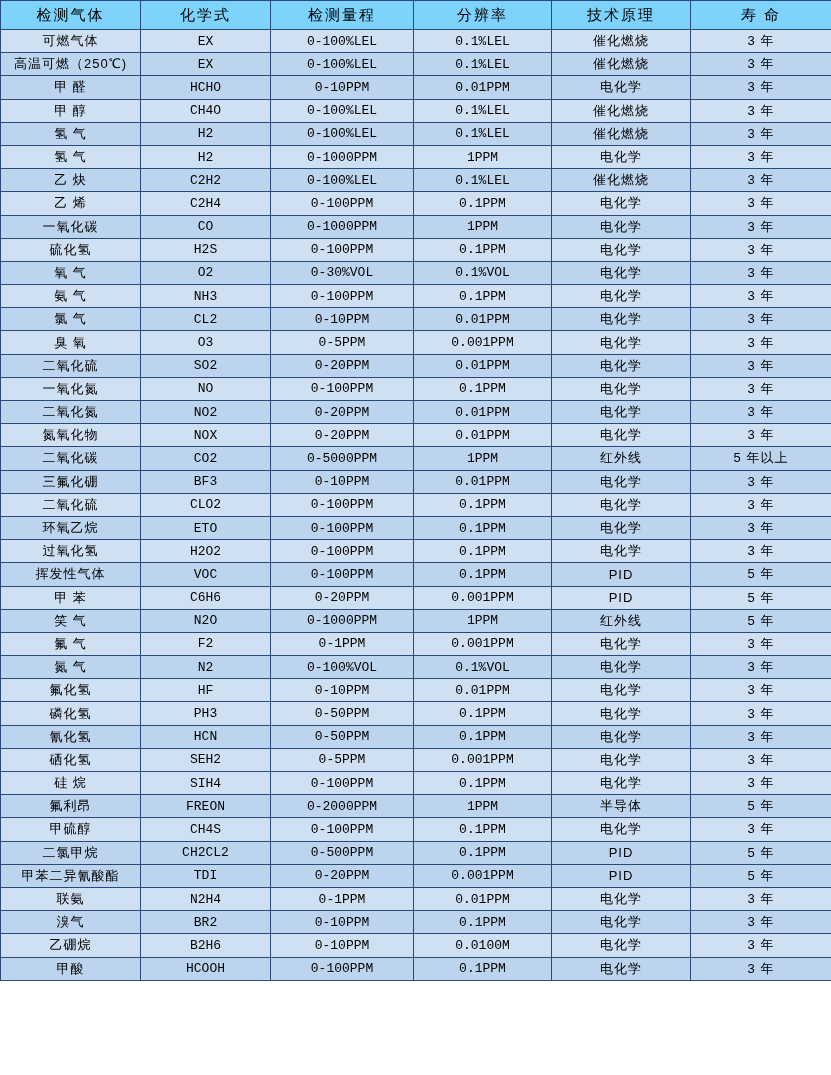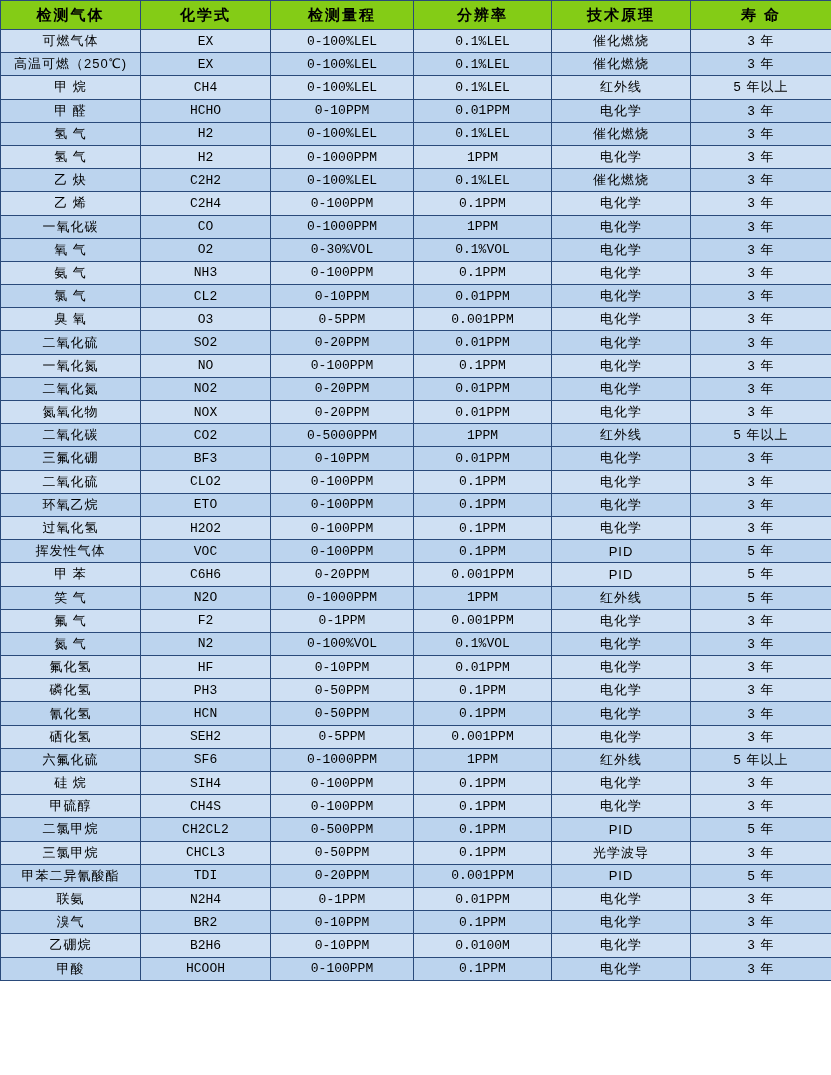--- a/index.html
+++ b/index.html
@@ -27,24 +27,24 @@
   table.gas-table th,
   table.gas-table td {
     border: 1px solid #2a4a7a;
     text-align: center;
     vertical-align: middle;
     color: #000000;
     white-space: nowrap;
     overflow: hidden;
   }
   table.gas-table thead th {
-    background: #84cc16;
+    background: #7dd3fc;
     height: 26px;
     font-size: 15px;
-    font-weight: bold;
+    font-weight: normal;
     letter-spacing: 2px;
     font-family: "Liberation Sans", sans-serif;
   }
   table.gas-table tbody td {
     height: 20.2px;
     font-size: 13px;
     font-weight: normal;
   }
   table.gas-table tbody tr.odd td {
     background: #cfe0f3;
@@ -100,34 +100,34 @@
         <td class="col-life">3 年</td>
       </tr>
       <tr class="even">
         <td class="col-name">高温可燃（250℃)</td>
         <td class="col-formula">EX</td>
         <td class="col-range">0-100%LEL</td>
         <td class="col-res">0.1%LEL</td>
         <td class="col-tech">催化燃烧</td>
         <td class="col-life">3 年</td>
       </tr>
-      <tr class="odd">
-        <td class="col-name">甲 烷</td>
-        <td class="col-formula">CH4</td>
+      <tr class="even">
+        <td class="col-name">甲 醛</td>
+        <td class="col-formula">HCHO</td>
+        <td class="col-range">0-10PPM</td>
+        <td class="col-res">0.01PPM</td>
+        <td class="col-tech">电化学</td>
+        <td class="col-life">3 年</td>
+      </tr>
+      <tr class="odd">
+        <td class="col-name">甲 醇</td>
+        <td class="col-formula">CH4O</td>
         <td class="col-range">0-100%LEL</td>
         <td class="col-res">0.1%LEL</td>
-        <td class="col-tech">红外线</td>
-        <td class="col-life">5 年以上</td>
-      </tr>
-      <tr class="even">
-        <td class="col-name">甲 醛</td>
-        <td class="col-formula">HCHO</td>
-        <td class="col-range">0-10PPM</td>
-        <td class="col-res">0.01PPM</td>
-        <td class="col-tech">电化学</td>
+        <td class="col-tech">催化燃烧</td>
         <td class="col-life">3 年</td>
       </tr>
       <tr class="even">
         <td class="col-name">氢 气</td>
         <td class="col-formula">H2</td>
         <td class="col-range">0-100%LEL</td>
         <td class="col-res">0.1%LEL</td>
         <td class="col-tech">催化燃烧</td>
         <td class="col-life">3 年</td>
       </tr>
@@ -153,20 +153,28 @@
         <td class="col-range">0-100PPM</td>
         <td class="col-res">0.1PPM</td>
         <td class="col-tech">电化学</td>
         <td class="col-life">3 年</td>
       </tr>
       <tr class="even">
         <td class="col-name">一氧化碳</td>
         <td class="col-formula">CO</td>
         <td class="col-range">0-1000PPM</td>
         <td class="col-res">1PPM</td>
+        <td class="col-tech">电化学</td>
+        <td class="col-life">3 年</td>
+      </tr>
+      <tr class="odd">
+        <td class="col-name">硫化氢</td>
+        <td class="col-formula">H2S</td>
+        <td class="col-range">0-100PPM</td>
+        <td class="col-res">0.1PPM</td>
         <td class="col-tech">电化学</td>
         <td class="col-life">3 年</td>
       </tr>
       <tr class="even">
         <td class="col-name">氧 气</td>
         <td class="col-formula">O2</td>
         <td class="col-range">0-30%VOL</td>
         <td class="col-res">0.1%VOL</td>
         <td class="col-tech">电化学</td>
         <td class="col-life">3 年</td>
@@ -332,59 +340,51 @@
         <td class="col-life">3 年</td>
       </tr>
       <tr class="odd">
         <td class="col-name">硒化氢</td>
         <td class="col-formula">SEH2</td>
         <td class="col-range">0-5PPM</td>
         <td class="col-res">0.001PPM</td>
         <td class="col-tech">电化学</td>
         <td class="col-life">3 年</td>
       </tr>
-      <tr class="even">
-        <td class="col-name">六氟化硫</td>
-        <td class="col-formula">SF6</td>
-        <td class="col-range">0-1000PPM</td>
-        <td class="col-res">1PPM</td>
-        <td class="col-tech">红外线</td>
-        <td class="col-life">5 年以上</td>
-      </tr>
       <tr class="odd">
         <td class="col-name">硅 烷</td>
         <td class="col-formula">SIH4</td>
         <td class="col-range">0-100PPM</td>
         <td class="col-res">0.1PPM</td>
         <td class="col-tech">电化学</td>
         <td class="col-life">3 年</td>
+      </tr>
+      <tr class="even">
+        <td class="col-name">氟利昂</td>
+        <td class="col-formula">FREON</td>
+        <td class="col-range">0-2000PPM</td>
+        <td class="col-res">1PPM</td>
+        <td class="col-tech">半导体</td>
+        <td class="col-life">5 年</td>
       </tr>
       <tr class="odd">
         <td class="col-name">甲硫醇</td>
         <td class="col-formula">CH4S</td>
         <td class="col-range">0-100PPM</td>
         <td class="col-res">0.1PPM</td>
         <td class="col-tech">电化学</td>
         <td class="col-life">3 年</td>
       </tr>
       <tr class="even">
         <td class="col-name">二氯甲烷</td>
         <td class="col-formula">CH2CL2</td>
         <td class="col-range">0-500PPM</td>
         <td class="col-res">0.1PPM</td>
         <td class="col-tech">PID</td>
         <td class="col-life">5 年</td>
-      </tr>
-      <tr class="odd">
-        <td class="col-name">三氯甲烷</td>
-        <td class="col-formula">CHCL3</td>
-        <td class="col-range">0-50PPM</td>
-        <td class="col-res">0.1PPM</td>
-        <td class="col-tech">光学波导</td>
-        <td class="col-life">3 年</td>
       </tr>
       <tr class="even">
         <td class="col-name">甲苯二异氰酸酯</td>
         <td class="col-formula">TDI</td>
         <td class="col-range">0-20PPM</td>
         <td class="col-res">0.001PPM</td>
         <td class="col-tech">PID</td>
         <td class="col-life">5 年</td>
       </tr>
       <tr class="odd">

